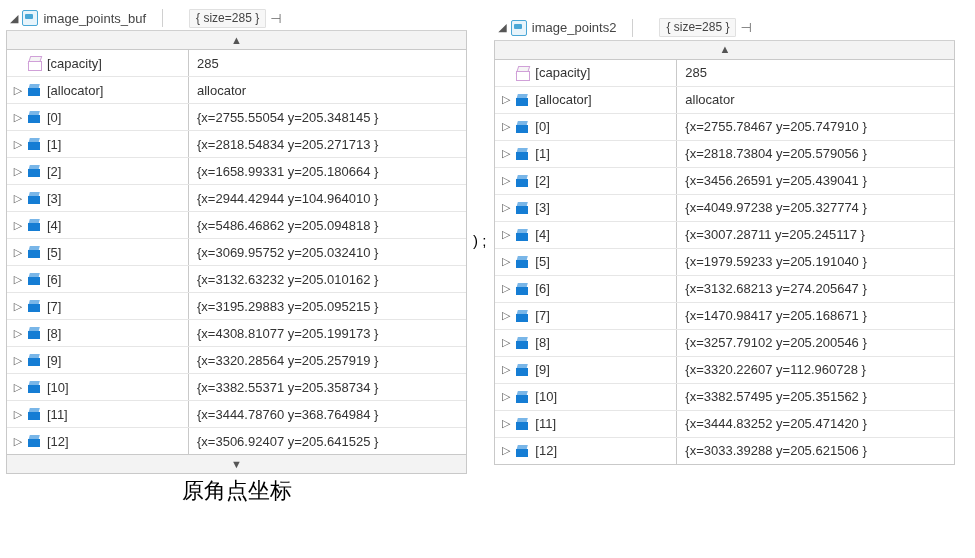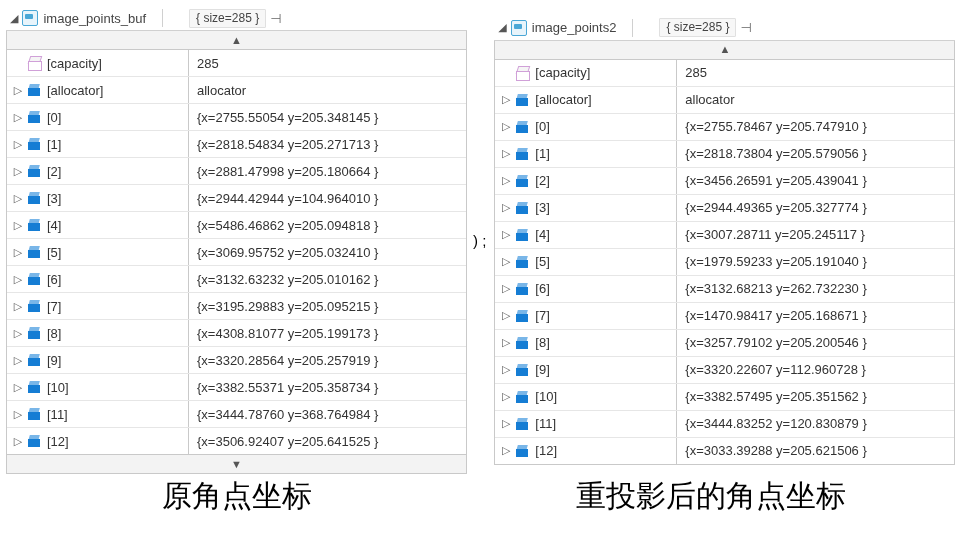--- a/index.html
+++ b/index.html
@@ -27,21 +27,21 @@
   .ic{width:16px;height:16px;margin:0 4px;flex-shrink:0;position:relative;}
   .ic.cube{background:#fff;}
   .ic.cube::before{content:"";position:absolute;left:2px;top:1px;width:10px;height:6px;background:#f5f5f5;border:1px solid #d0a0d8;transform:skewX(-18deg);}
   .ic.cube::after{content:"";position:absolute;left:1px;top:6px;width:12px;height:8px;background:#fff;border:1px solid #d0a0d8;}
   .ic.blue{}
   .ic.blue::before{content:"";position:absolute;left:2px;top:2px;width:10px;height:6px;background:#79b6e8;transform:skewX(-15deg);}
   .ic.blue::after{content:"";position:absolute;left:1px;top:6px;width:12px;height:8px;background:#157dd4;}
   .nm{color:#333;}
   .between{color:#000;font-size:15px;padding:0 2px 0 0;user-select:none;}
   .captions{display:flex;margin-top:2px;}
-  .cap{text-align:center;font-family:"Microsoft YaHei","SimSun",sans-serif;font-size:30px;color:#000;}
+  .cap{text-align:center;font-family:"Microsoft YaHei","SimSun",sans-serif;font-size:22px;color:#000;}
   .cap.left{width:474px;}
   .cap.right{width:474px;}
 </style>
 </head>
 <body>
 
 <div class="page">
   <div class="panels">
 
     <div class="panel left">
@@ -86,21 +86,21 @@
               <span class="nm">[1]</span>
             </div>
             <div class="valcell">{x=2818.54834 y=205.271713 }</div>
           </div>
           <div class="row">
             <div class="nmcell">
               <span class="exp">▷</span>
               <span class="ic blue"></span>
               <span class="nm">[2]</span>
             </div>
-            <div class="valcell">{x=2881.47998 y=205.180664 }</div>
+            <div class="valcell">{x=1658.99331 y=205.180664 }</div>
           </div>
           <div class="row">
             <div class="nmcell">
               <span class="exp">▷</span>
               <span class="ic blue"></span>
               <span class="nm">[3]</span>
             </div>
             <div class="valcell">{x=2944.42944 y=104.964010 }</div>
           </div>
           <div class="row">
@@ -231,21 +231,21 @@
               <span class="nm">[2]</span>
             </div>
             <div class="valcell">{x=3456.26591 y=205.439041 }</div>
           </div>
           <div class="row">
             <div class="nmcell">
               <span class="exp">▷</span>
               <span class="ic blue"></span>
               <span class="nm">[3]</span>
             </div>
-            <div class="valcell">{x=2944.49365 y=205.327774 }</div>
+            <div class="valcell">{x=4049.97238 y=205.327774 }</div>
           </div>
           <div class="row">
             <div class="nmcell">
               <span class="exp">▷</span>
               <span class="ic blue"></span>
               <span class="nm">[4]</span>
             </div>
             <div class="valcell">{x=3007.28711 y=205.245117 }</div>
           </div>
           <div class="row">
@@ -255,21 +255,21 @@
               <span class="nm">[5]</span>
             </div>
             <div class="valcell">{x=1979.59233 y=205.191040 }</div>
           </div>
           <div class="row">
             <div class="nmcell">
               <span class="exp">▷</span>
               <span class="ic blue"></span>
               <span class="nm">[6]</span>
             </div>
-            <div class="valcell">{x=3132.68213 y=262.732230 }</div>
+            <div class="valcell">{x=3132.68213 y=274.205647 }</div>
           </div>
           <div class="row">
             <div class="nmcell">
               <span class="exp">▷</span>
               <span class="ic blue"></span>
               <span class="nm">[7]</span>
             </div>
             <div class="valcell">{x=1470.98417 y=205.168671 }</div>
           </div>
           <div class="row">
@@ -295,32 +295,31 @@
               <span class="nm">[10]</span>
             </div>
             <div class="valcell">{x=3382.57495 y=205.351562 }</div>
           </div>
           <div class="row">
             <div class="nmcell">
               <span class="exp">▷</span>
               <span class="ic blue"></span>
               <span class="nm">[11]</span>
             </div>
-            <div class="valcell">{x=3444.83252 y=120.830879 }</div>
+            <div class="valcell">{x=3444.83252 y=205.471420 }</div>
           </div>
           <div class="row">
             <div class="nmcell">
               <span class="exp">▷</span>
               <span class="ic blue"></span>
               <span class="nm">[12]</span>
             </div>
             <div class="valcell">{x=3033.39288 y=205.621506 }</div>
           </div>
         </div>
     </div>
 
   </div>
 
   <div class="captions">
     <div class="cap left">原角点坐标</div>
-    <div class="cap right">重投影后的角点坐标</div>
   </div>
 </div>
 
 </body></html>

